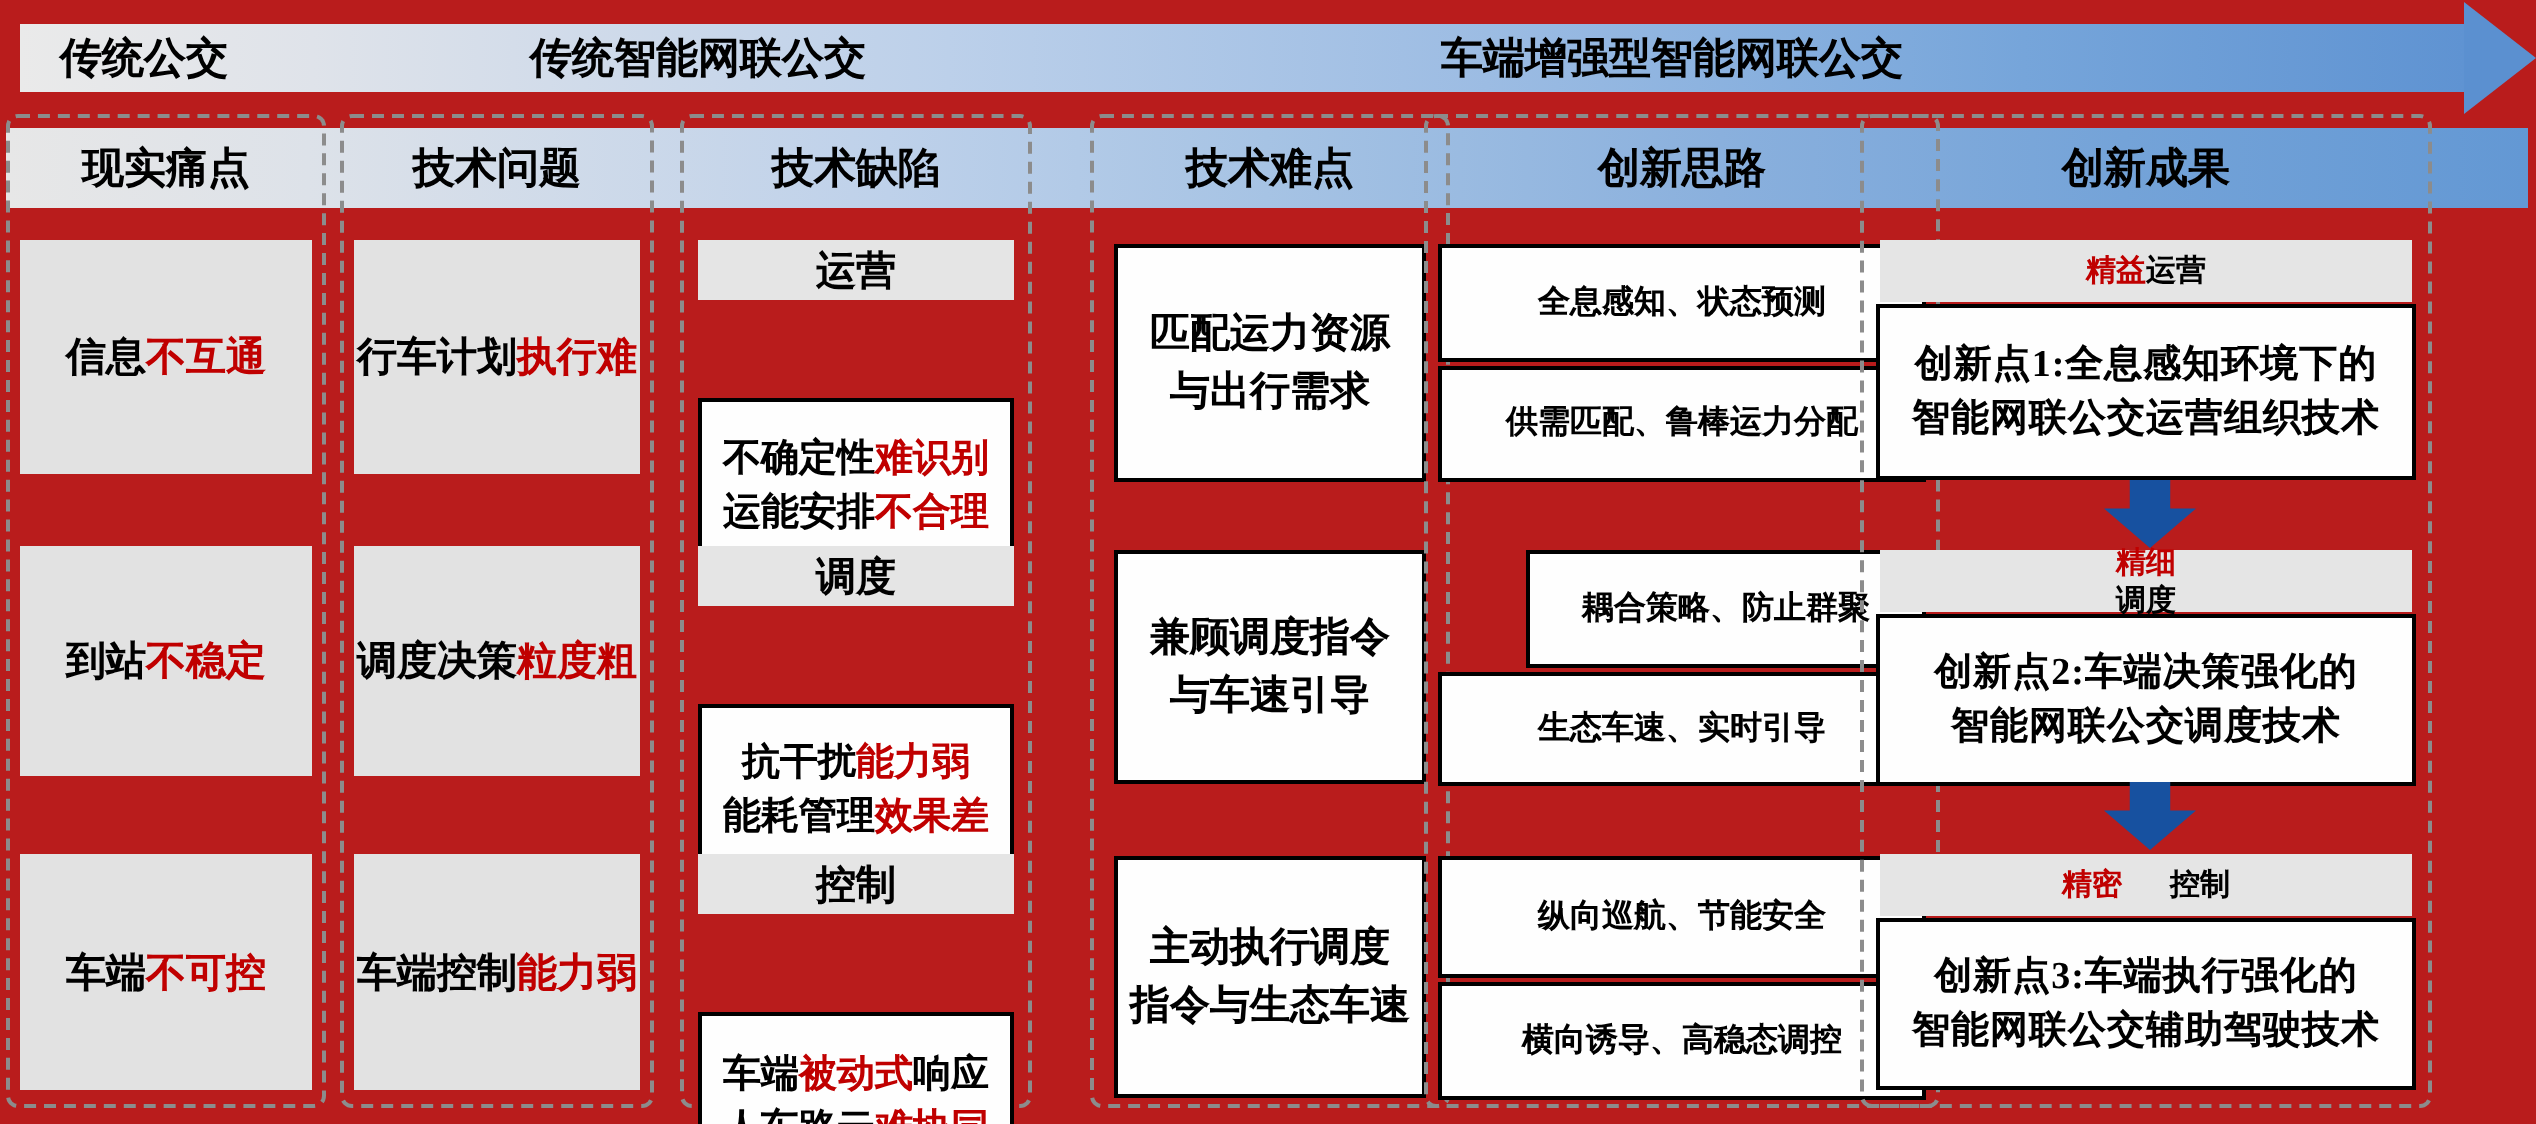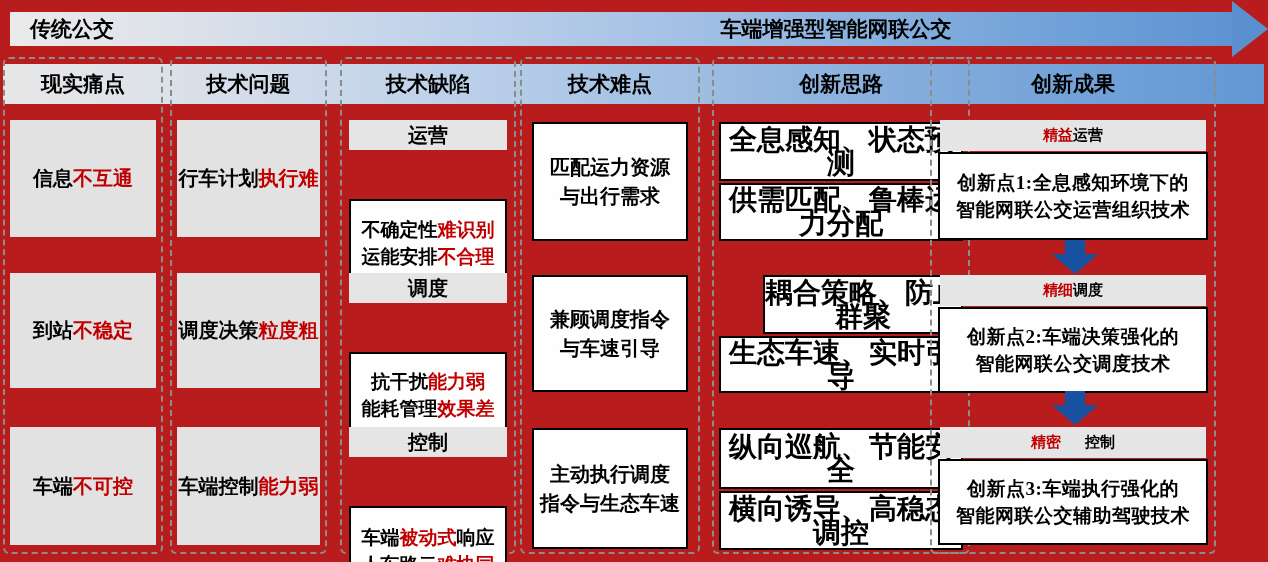--- a/index.html
+++ b/index.html
@@ -30,46 +30,47 @@
     display:flex;flex-direction:column;align-items:center;justify-content:center;
     text-align:center;font-size:19px;line-height:27px;}
   .inset7{left:7px;right:7px;margin-top:46px;} .inset10{left:10px;right:10px;} .inset5{left:5px;right:5px;} .inset6{left:6px;right:6px;}
   .br1{top:94px;height:84px;} .br2{top:247px;height:82px;} .br3{top:401px;height:85px;}
   .fr1{top:63px;height:115px;} .fr2{top:216px;height:113px;} .fr3{top:369px;height:117px;}
   .fbox{font-size:20px;line-height:29px;}
   .ia{position:absolute;}
   .i1a{top:63px;height:55px;} .i1b{top:124px;height:54px;}
   .i2a{top:216px;height:55px;margin-left:44px;} .i2b{top:277px;height:53px;}
   .i3a{top:369px;height:57px;} .i3b{top:432px;height:55px;}
-  .ibox{font-size:28px;line-height:24px;}
+  .ibox{font-size:16px;line-height:24px;}
   .cstrip{position:absolute;left:8px;right:8px;height:31px;background:#e5e5e5;
     display:flex;align-items:center;justify-content:center;font-size:15px;}
-  .cs1{top:61px;} .cs2{top:216px;} .cs3{top:368px;gap:24px;}
+  .cs1{top:61px;} .cs2{top:216px;flex-direction:column;} .cs3{top:368px;gap:24px;}
   .cbox{font-size:19px;line-height:27px;letter-spacing:0.5px;}
   .cb1{top:93px;height:84px;} .cb2{top:248px;height:82px;} .cb3{top:400px;height:82px;}
   .down-arrow{position:absolute;left:120px;width:46px;height:34px;background:#1751a0;
     clip-path:polygon(28% 0,72% 0,72% 42%,100% 42%,50% 100%,0 42%,28% 42%);}
   .da1{top:181px;} .da2{top:332px;}
   .red{color:#c00000;}
   
   .col-pain{left:3px;width:160px;}
   .col-problem{left:170px;width:157px;}
   .col-defect{left:340px;width:176px;}
-  .col-difficulty{left:520px;width:180px;}
+  .col-difficulty{left:545px;width:180px;}
   .col-idea{left:712px;width:258px;}
   .col-result{left:930px;width:286px;}
 </style>
 </head>
 <body>
 
 <div class="canvas">
 
   <div class="phase-bar"></div>
   <div class="phase-head"></div>
   <div class="phase-label" style="left:12px;width:120px;">传统公交</div>
+  <div class="phase-label" style="left:243px;width:212px;">传统智能网联公交</div>
   <div class="phase-label" style="left:704px;width:264px;">车端增强型智能网联公交</div>
 
   <div class="band"></div>
 
   <div class="col col-pain">
     <div class="col-header">现实痛点</div>
     <div class="gray-cell r1">
         <span>信息</span>
         <span class="red">不互通</span>
       </div>

